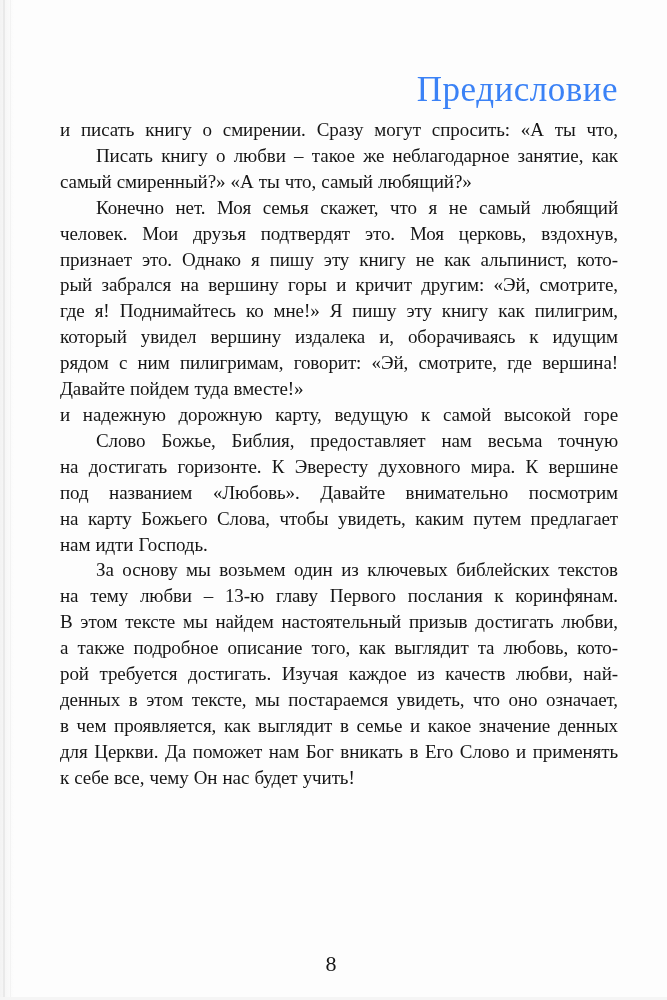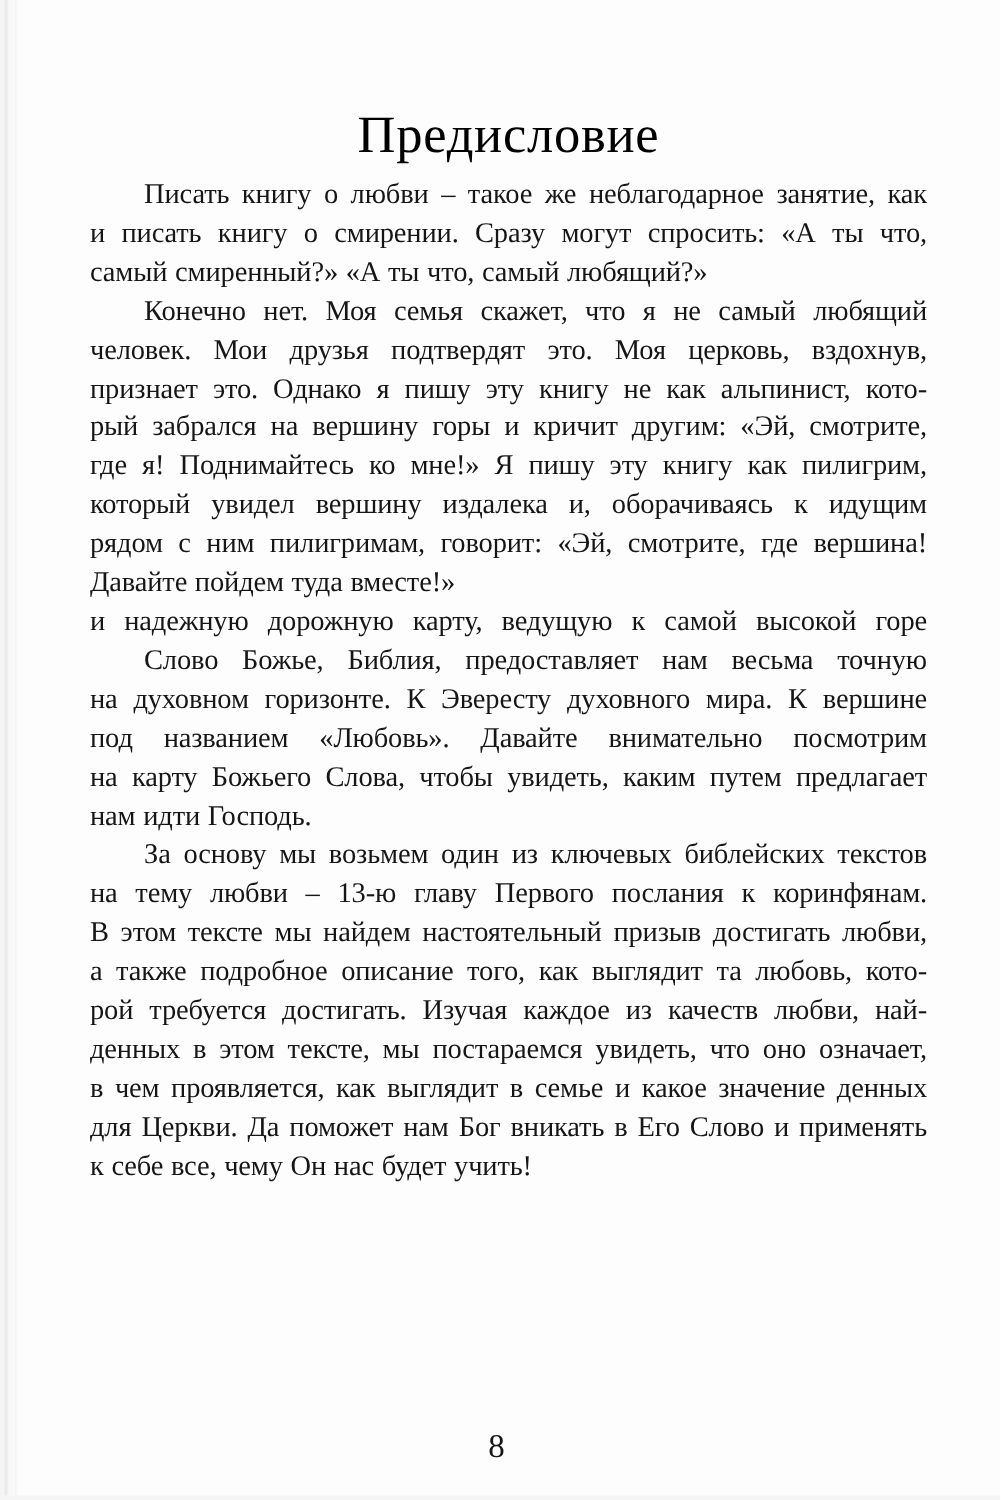--- a/index.html
+++ b/index.html
@@ -43,23 +43,23 @@
   }
   .page-title {
     position: absolute;
     left: 60px;
     width: 558px;
     top: 70px;
     margin: 0;
     font-size: 35px;
     font-weight: 400;
     line-height: 40px;
-    text-align: center;
+    text-align: right;
     letter-spacing: 0.5px;
-    color: #000000;
+    color: #3b82f6;
   }
   .preface-text {
     position: absolute;
     left: 60px;
     top: 117px;
     width: 558px;
     font-size: 19px;
     line-height: 25.9px;
     color: #161616;
   }
@@ -98,38 +98,38 @@
 
   <div class="scan-edge"></div>
   <div class="scan-line-1"></div>
   <div class="scan-line-2"></div>
   <div class="scan-bottom"></div>
 
   <h1 class="page-title">Предисловие</h1>
 
   <div class="preface-text">
       <div class="paragraph">
+        <div class="line">и писать книгу о смирении. Сразу могут спросить: «А ты что,</div>
         <div class="line indent">Писать книгу о любви – такое же неблагодарное занятие, как</div>
-        <div class="line">и писать книгу о смирении. Сразу могут спросить: «А ты что,</div>
         <div class="line last">самый смиренный?» «А ты что, самый любящий?»</div>
       </div>
       <div class="paragraph">
         <div class="line indent">Конечно нет. Моя семья скажет, что я не самый любящий</div>
         <div class="line">человек. Мои друзья подтвердят это. Моя церковь, вздохнув,</div>
         <div class="line">признает это. Однако я пишу эту книгу не как альпинист, кото-</div>
         <div class="line">рый забрался на вершину горы и кричит другим: «Эй, смотрите,</div>
         <div class="line">где я! Поднимайтесь ко мне!» Я пишу эту книгу как пилигрим,</div>
         <div class="line">который увидел вершину издалека и, оборачиваясь к идущим</div>
         <div class="line">рядом с ним пилигримам, говорит: «Эй, смотрите, где вершина!</div>
         <div class="line last">Давайте пойдем туда вместе!»</div>
       </div>
       <div class="paragraph">
         <div class="line">и надежную дорожную карту, ведущую к самой высокой горе</div>
         <div class="line indent">Слово Божье, Библия, предоставляет нам весьма точную</div>
-        <div class="line">на духовном горизонте. К Эвересту духовного мира. К вершине</div>
+        <div class="line">на достигать горизонте. К Эвересту духовного мира. К вершине</div>
         <div class="line">под названием «Любовь». Давайте внимательно посмотрим</div>
         <div class="line">на карту Божьего Слова, чтобы увидеть, каким путем предлагает</div>
         <div class="line last">нам идти Господь.</div>
       </div>
       <div class="paragraph">
         <div class="line indent">За основу мы возьмем один из ключевых библейских текстов</div>
         <div class="line">на тему любви – 13-ю главу Первого послания к коринфянам.</div>
         <div class="line">В этом тексте мы найдем настоятельный призыв достигать любви,</div>
         <div class="line">а также подробное описание того, как выглядит та любовь, кото-</div>
         <div class="line">рой требуется достигать. Изучая каждое из качеств любви, най-</div>

